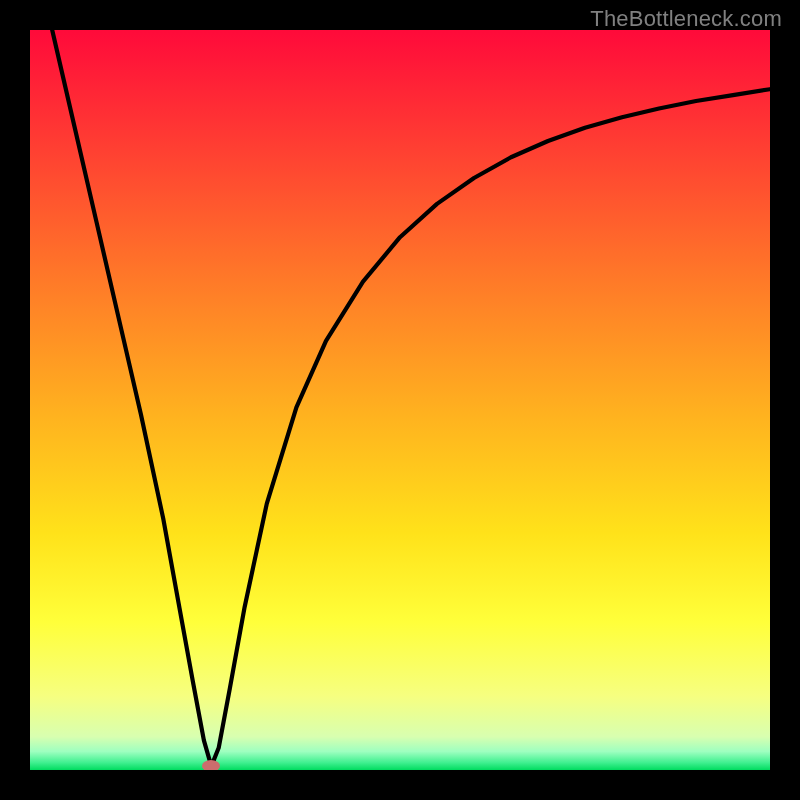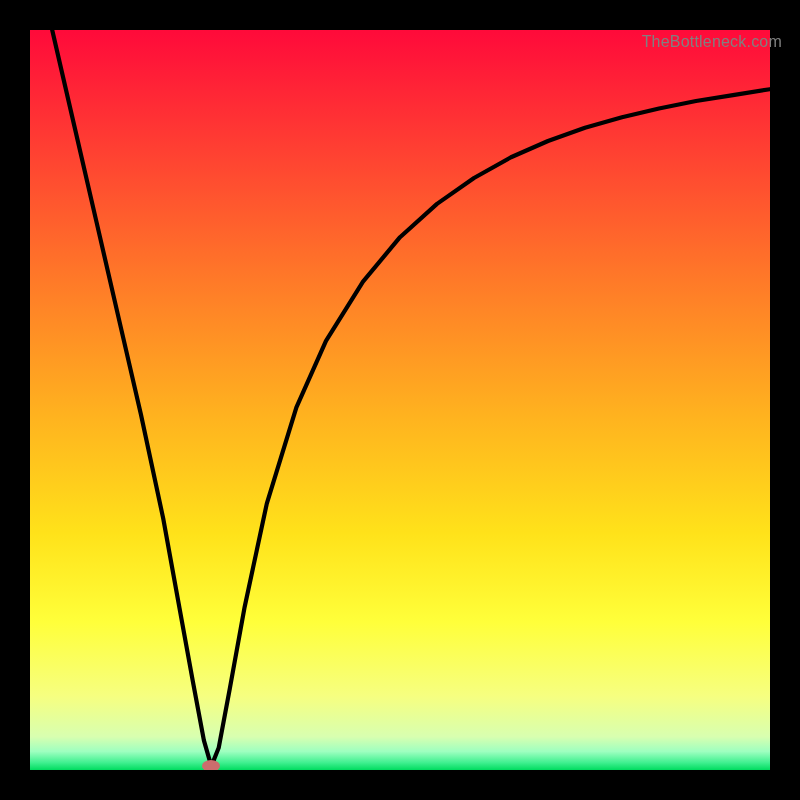--- a/index.html
+++ b/index.html
@@ -32,25 +32,24 @@
     top: 0;
     left: 0;
     width: 100%;
     height: 100%;
   }
   .watermark {
     position: absolute;
     top: 6px;
     right: 18px;
     color: #808080;
-    font-size: 16px;
+    font-size: 22px;
     font-weight: 500;
     letter-spacing: 0.2px;
     user-select: none;
-    margin-top: 27px;
   }
   svg.curve {
     position: absolute;
     top: 0;
     left: 0;
     width: 100%;
     height: 100%;
   }
   .dot {
     position: absolute;

